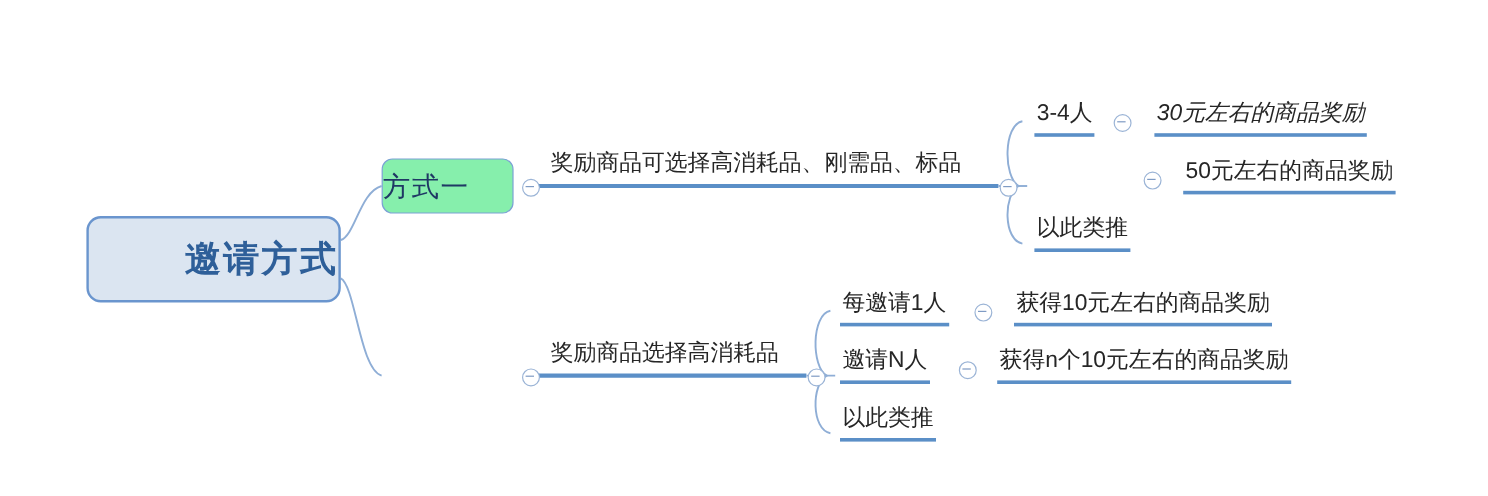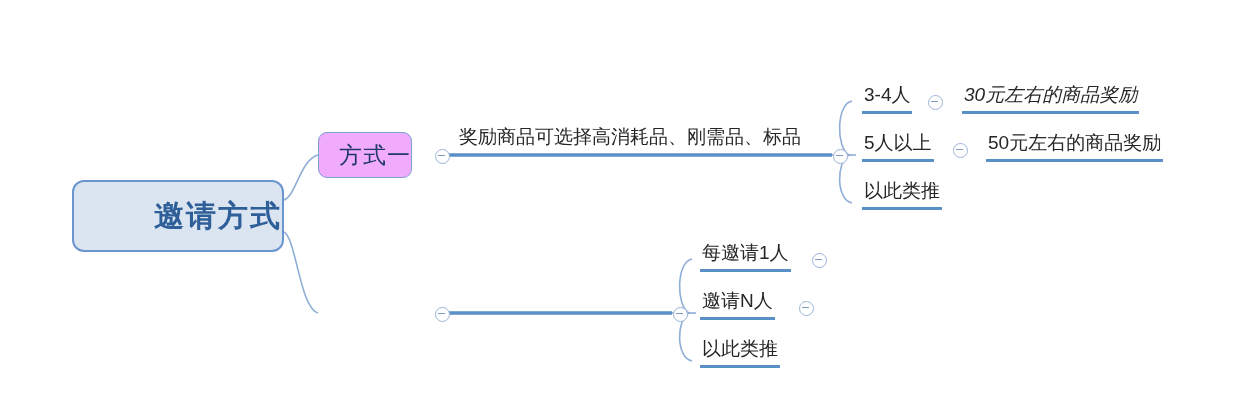--- a/index.html
+++ b/index.html
@@ -23,26 +23,26 @@
     border:2px solid#6a95ce;
     border-radius:12px;
     display:flex;align-items:center;justify-content:flex-end;
     color:#2e5f99;
     font-size:30px;font-weight:bold;letter-spacing:2px;
   }
 
   
   .branch-node{
     position:absolute;
-    width:94px;height:46px;
+    width:110px;height:46px;
     box-sizing:border-box;
-    background:#f0abfc;
+    background:#86efac;
     border:1.6px solid#7ba2d4;
     border-radius:9px;
-    display:flex;align-items:center;justify-content:flex-end;
+    display:flex;align-items:center;justify-content:flex-start;
     color:#1f3864;
     font-size:23px;letter-spacing:1px;
   }
   #branch-1{left:318px;top:132px;}
   #branch-2{left:318px;top:290px;}
 
   
   .leaf{
     position:absolute;
     box-sizing:border-box;
@@ -98,31 +98,33 @@
   </div>
   <div class="collapse" style="left:435px;top:149px;"></div>
 
   <div class="leaf" style="left:457px;top:124px;border-bottom:none;font-family:Liberation Serif, serif;">奖励商品可选择高消耗品、刚需品、标品</div>
   <div class="collapse" style="left:833px;top:149px;"></div>
 
   <div class="leaf" style="left:862px;top:82px;">3-4人</div>
   <div class="collapse" style="left:928px;top:95px;"></div>
   <div class="leaf" style="left:962px;top:82px;font-style:italic;">30元左右的商品奖励</div>
 
-  <div class="leaf" style="left:862px;top:130px;">5人以上</div>
   <div class="collapse" style="left:953px;top:143px;"></div>
   <div class="leaf" style="left:986px;top:130px;">50元左右的商品奖励</div>
 
   <div class="leaf" style="left:862px;top:178px;">以此类推</div>
 
   <div class="collapse" style="left:435px;top:307px;"></div>
 
+  <div class="leaf" style="left:457px;top:282px;border-bottom:none;">奖励商品选择高消耗品</div>
   <div class="collapse" style="left:673px;top:307px;"></div>
 
   <div class="leaf" style="left:700px;top:240px;">每邀请1人</div>
   <div class="collapse" style="left:812px;top:253px;"></div>
+  <div class="leaf" style="left:845px;top:240px;">获得10元左右的商品奖励</div>
 
   <div class="leaf" style="left:700px;top:288px;">邀请N人</div>
   <div class="collapse" style="left:799px;top:301px;"></div>
+  <div class="leaf" style="left:831px;top:288px;">获得n个10元左右的商品奖励</div>
 
   <div class="leaf" style="left:700px;top:336px;">以此类推</div>
 
 </div>
 
 </body></html>

